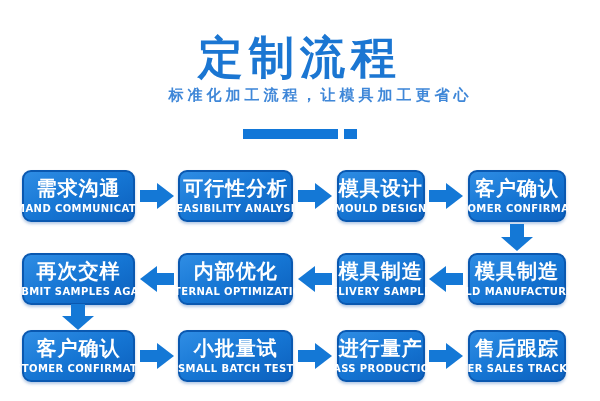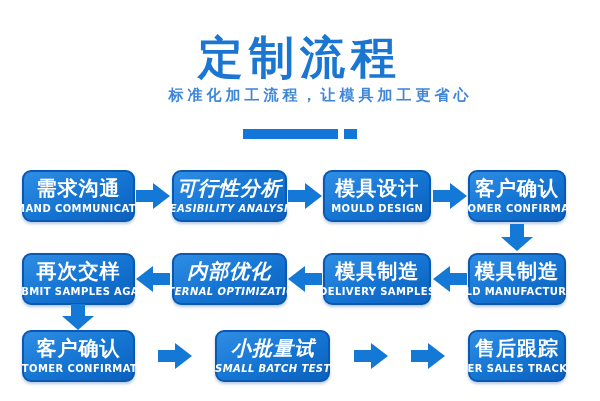--- a/index.html
+++ b/index.html
@@ -16,21 +16,21 @@
   
   .flow-row{position:absolute;left:22px;width:544px;height:52px;
             display:flex;align-items:center;justify-content:space-between;}
   .row1{top:170px;} .row2{top:253px;} .row3{top:330px;}
 
   
   .box{height:52px;box-sizing:border-box;border:2px solid #0a58b0;border-radius:9px;
        background:linear-gradient(155deg,#2f8de4 0%,#1575d3 52%,#0c60bd 100%);
        box-shadow:0 2px 3px rgba(13,80,170,0.30);
        display:flex;flex-direction:column;align-items:center;justify-content:center;gap:6px;}
-  .w1{width:113px;} .w2{width:115px;font-style:italic;} .w3{width:108px;} .w4{width:98px;}
+  .w1{width:113px;} .w2{width:115px;} .w3{width:88px;} .w4{width:98px;}
   .zh{color:#ffffff;font-size:20px;font-weight:bold;letter-spacing:1px;line-height:1;white-space:nowrap;}
   .en{color:#ffffff;font-size:10px;font-weight:bold;letter-spacing:0.4px;line-height:1;white-space:nowrap;}
 
   
   .arrow-h{position:relative;width:34px;height:26px;flex:0 0 auto;}
   .arrow-h .stem{position:absolute;top:7px;width:18px;height:12px;background:#1478d6;}
   .arrow-right .stem{left:0;}
   .arrow-right .head{position:absolute;left:17px;top:0;width:0;height:0;
       border-left:17px solid #1478d6;border-top:13px solid transparent;border-bottom:13px solid transparent;}
   .arrow-left .stem{right:0;}
@@ -139,20 +139,24 @@
         <div class="head"></div>
       </div>
     <div class="box w2">
       <div class="zh">小批量试</div>
       <div class="en">SMALL BATCH TEST</div>
     </div>
     <div class="arrow-h arrow-right">
         <div class="stem"></div>
         <div class="head"></div>
       </div>
+    <div class="box w3">
+      <div class="zh">进行量产</div>
+      <div class="en">MASS PRODUCTION</div>
+    </div>
     <div class="arrow-h arrow-right">
         <div class="stem"></div>
         <div class="head"></div>
       </div>
     <div class="box w4">
       <div class="zh">售后跟踪</div>
       <div class="en">AFTER SALES TRACKING</div>
     </div>
   </div>
 

